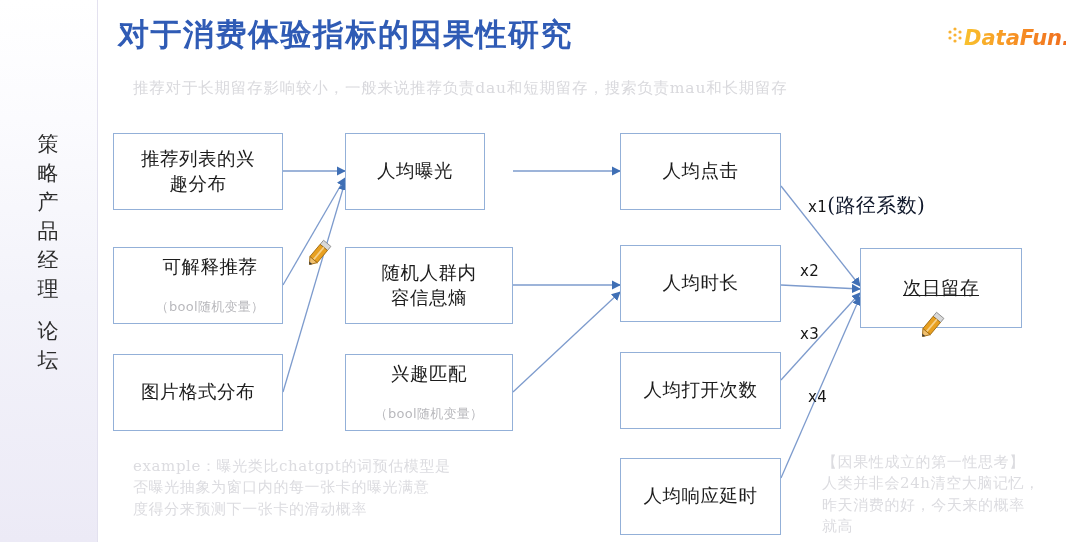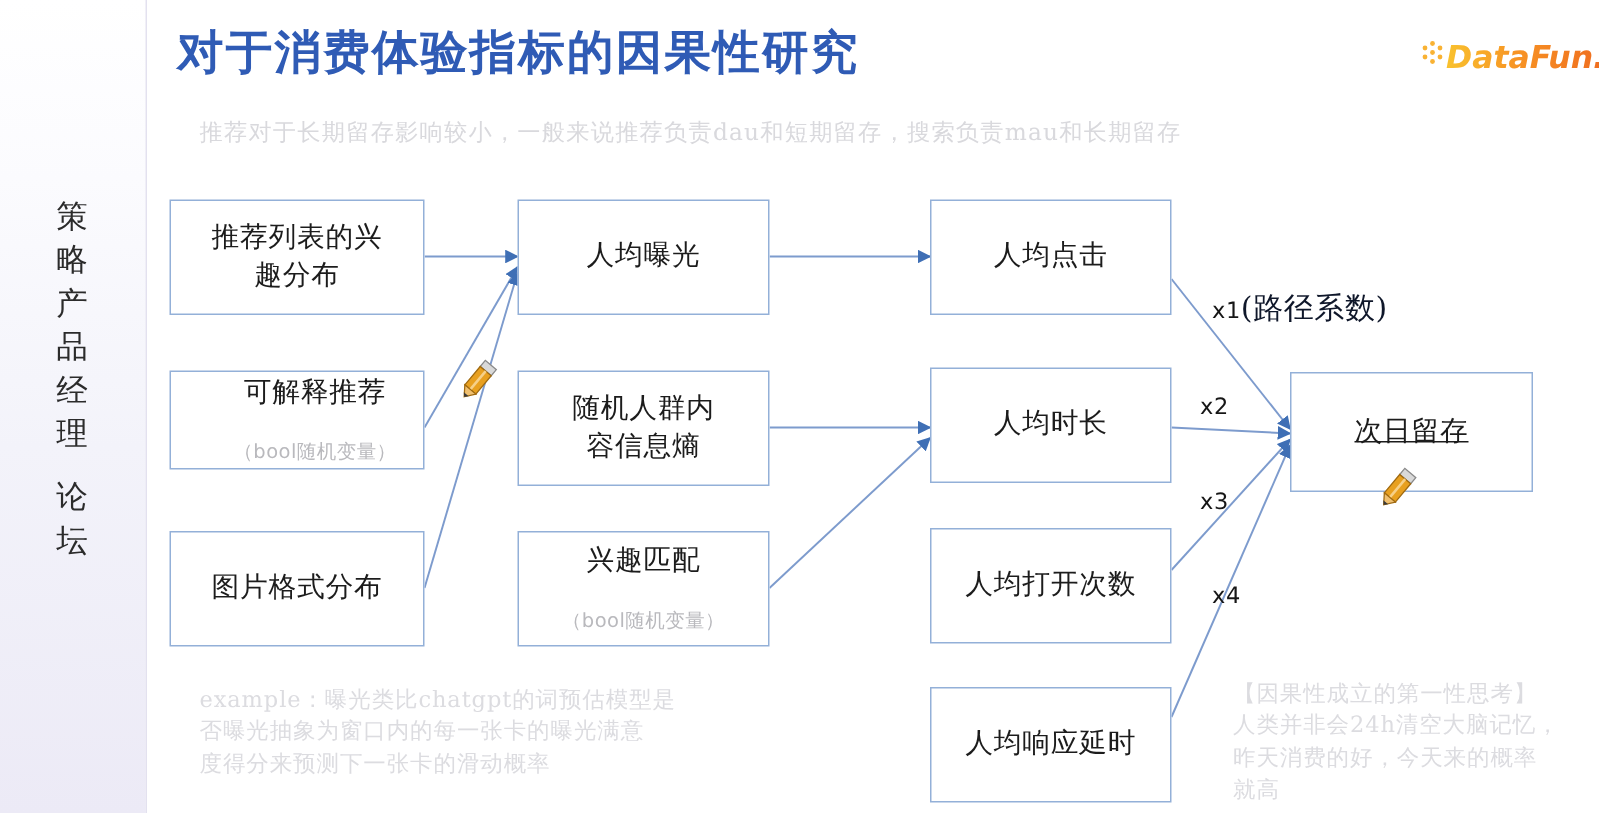--- a/index.html
+++ b/index.html
@@ -141,29 +141,29 @@
         <path d="M 781 285 L 860 289"></path>
         <path d="M 781 380 L 860 293"></path>
         <path d="M 781 478 L 860 297"></path>
       </g>
     </svg>
 
     <div class="node two-line" style="left:113px;top:133px;width:170px;height:77px;text-align:center;">
       <div class="lbl">推荐列表的兴
 趣分布</div>
     </div>
-    <div class="node" style="left:113px;top:247px;width:170px;height:66px;padding-left:24px;">
+    <div class="node" style="left:113px;top:247px;width:170px;height:77px;padding-left:24px;">
       <div class="lbl">可解释推荐</div>
       <div class="sub">（bool随机变量）</div>
     </div>
     <div class="node" style="left:113px;top:354px;width:170px;height:77px;">
       <div class="lbl">图片格式分布</div>
     </div>
 
-    <div class="node" style="left:345px;top:133px;width:168px;height:77px;">
+    <div class="node" style="left:345px;top:133px;width:140px;height:77px;">
       <div class="lbl">人均曝光</div>
     </div>
     <div class="node two-line" style="left:345px;top:247px;width:168px;height:77px;">
       <div class="lbl">随机人群内
 容信息熵</div>
     </div>
     <div class="node" style="left:345px;top:354px;width:168px;height:77px;">
       <div class="lbl">兴趣匹配</div>
       <div class="sub">（bool随机变量）</div>
     </div>

